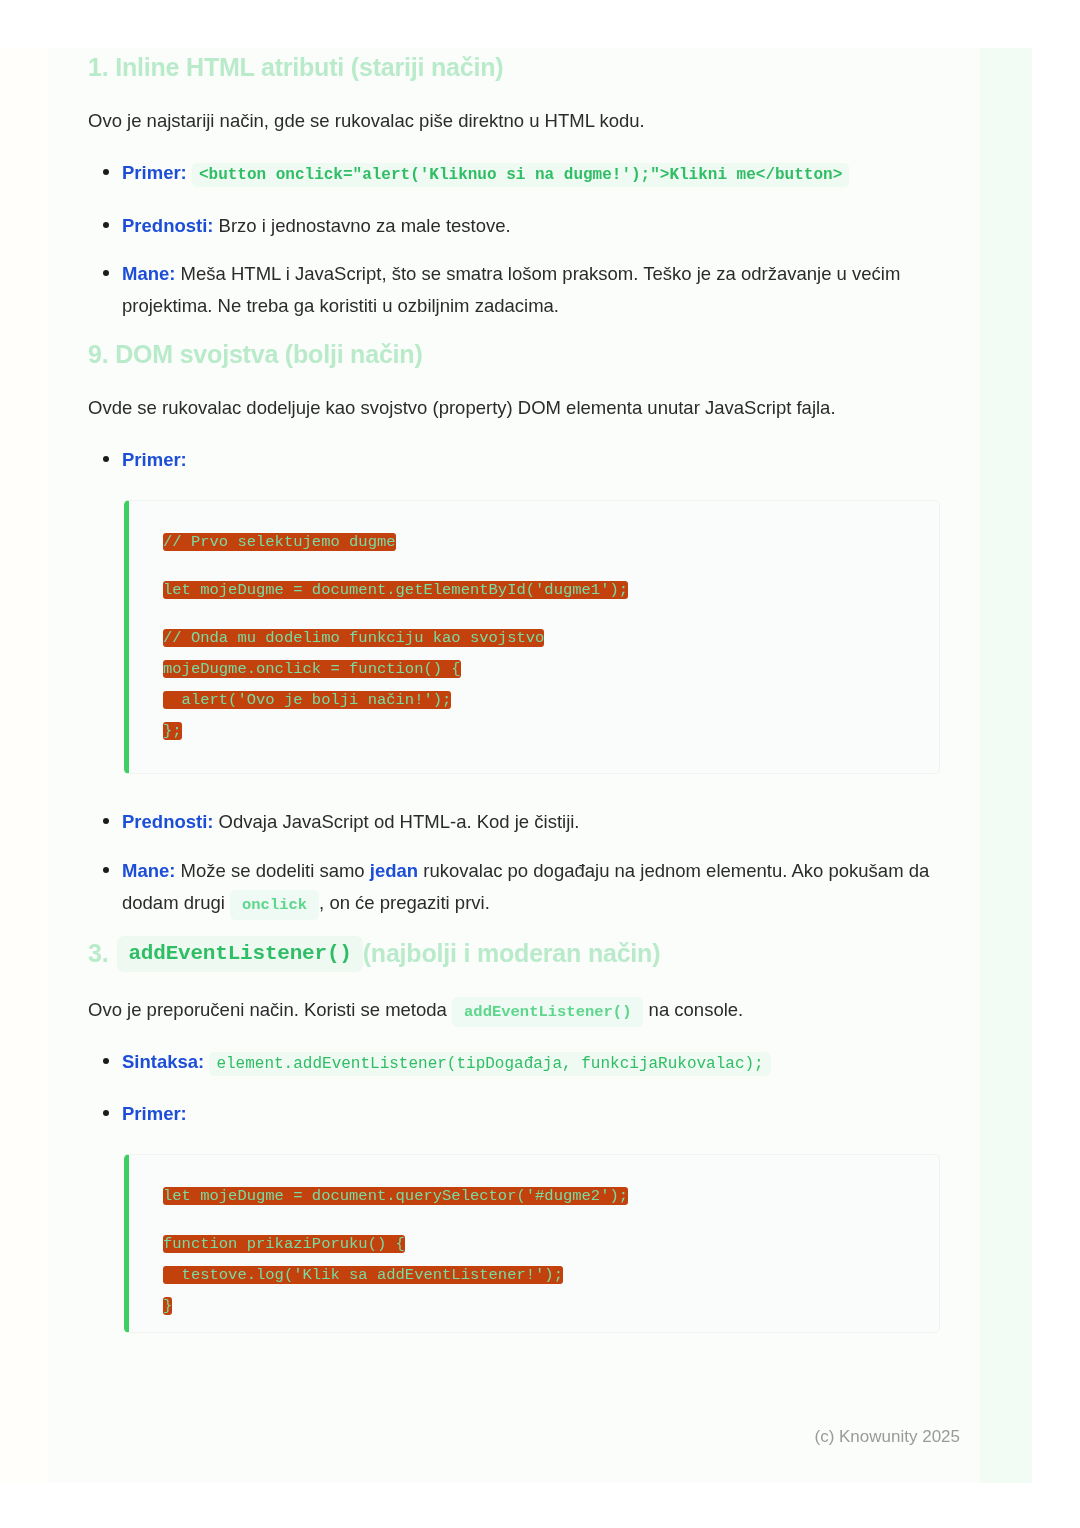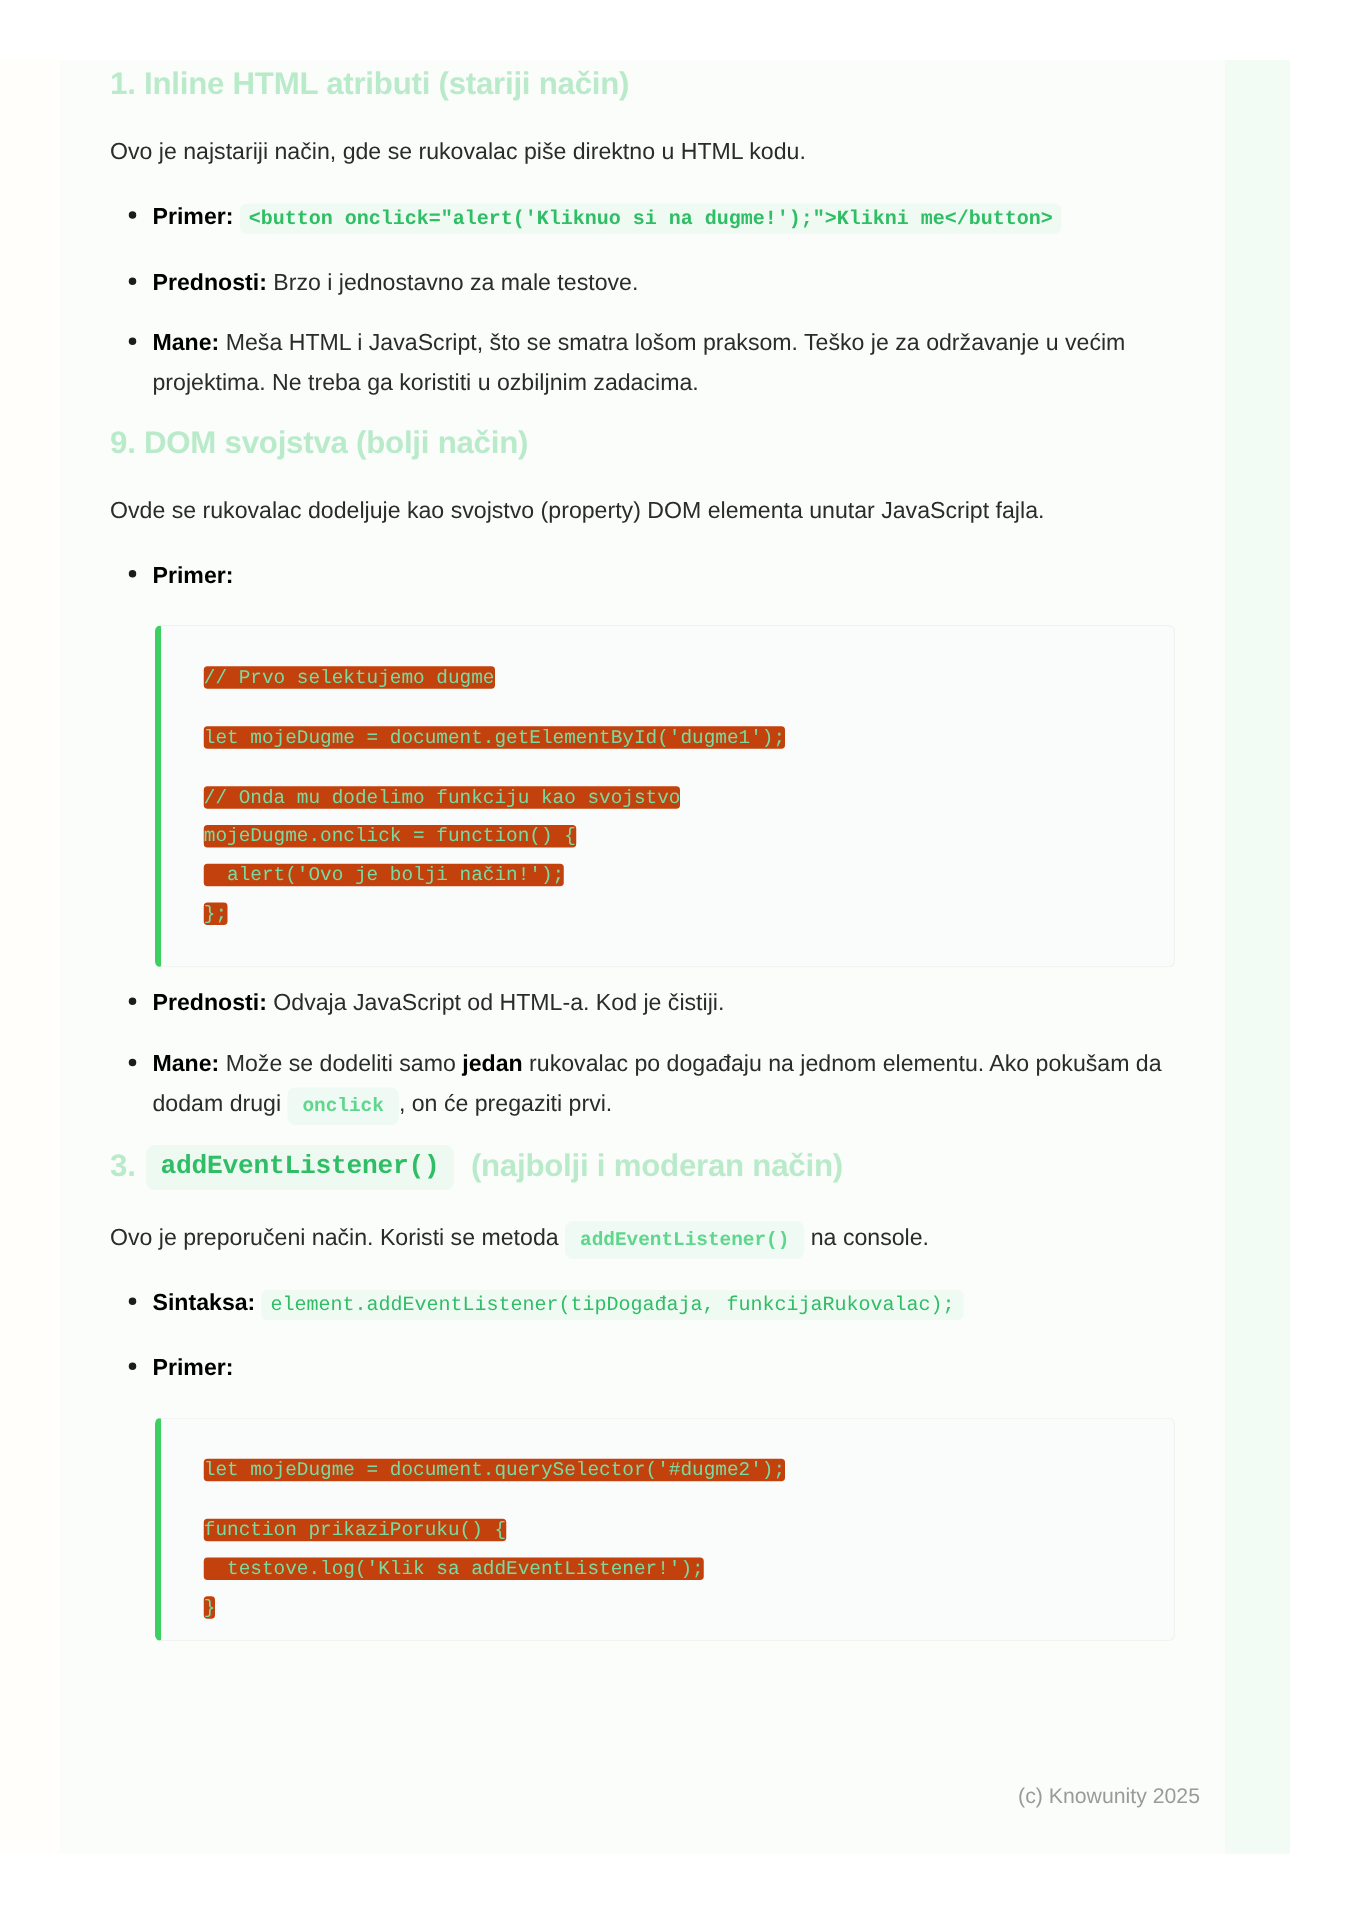--- a/index.html
+++ b/index.html
@@ -57,21 +57,21 @@
   .sec1-title { margin-top: 6px; }
   .sec2-title { margin-top: 52px; }
   .sec3-title {
     margin-top: 44px;
     display: flex;
     align-items: center;
     flex-wrap: wrap;
     gap: 0px;
   }
   .sec3-title .num { margin-right: 9px; }
-  .sec3-title .tail { margin-left: 14px; }
+  .sec3-title .tail { margin-left: 0; }
 
   p.body {
     font-size: 18.5px;
     line-height: 1.72;
     color: #2b2b2b;
     margin: 22px 0 0 0;
   }
   p.justify { text-align: justify; }
 
   ul.bullets {
@@ -89,21 +89,21 @@
   ul.bullets > li:before {
     content: "";
     position: absolute;
     left: -19px;
     top: 12px;
     width: 6px; height: 6px;
     border-radius: 50%;
     background: #1c1c1c;
   }
   ul.bullets > li b,
-  ul.bullets > li strong { font-weight: 700; color: #000000; }
+  ul.bullets > li strong { font-weight: 700; color: #1d4ed8; }
 
   code.inline {
     font-family: "Liberation Mono", "DejaVu Sans Mono", monospace;
     background: #effaf2;
     color: #2fbe65;
     font-weight: 700;
     font-size: 16px;
     padding: 3px 7px;
     border-radius: 5px;
     line-height: 2.1;
@@ -196,21 +196,21 @@
     <p class="body justify">Ovde se rukovalac dodeljuje kao svojstvo (property) DOM elementa unutar JavaScript fajla.</p>
 
     <ul class="bullets">
       <li>
         <b>Primer:</b>
       </li>
     </ul>
 
     <pre class="codeblock"><span class="ln"><span>// Prvo selektujemo dugme</span></span><span class="blank"></span><span class="ln"><span>let mojeDugme = document.getElementById('dugme1');</span></span><span class="blank"></span><span class="ln"><span>// Onda mu dodelimo funkciju kao svojstvo</span></span><span class="ln"><span>mojeDugme.onclick = function() {</span></span><span class="ln"><span>  alert('Ovo je bolji način!');</span></span><span class="ln"><span>};</span></span></pre>
 
-    <ul class="bullets" style="margin-top:12px;">
+    <ul class="bullets" style="margin-top:32px;">
       <li>
         <b>Prednosti:</b><span> Odvaja JavaScript od HTML-a. Kod je čistiji.</span>
       </li>
       <li>
         <b>Mane:</b><span> Može se dodeliti samo </span><b>jedan</b><span> rukovalac po događaju na jednom elementu. Ako pokušam da dodam drugi </span><code class="para-inline">onclick</code><span>, on će pregaziti prvi.</span>
       </li>
     </ul>
 
     <h2 class="section-title sec3-title">
       <span class="num">3.</span>

